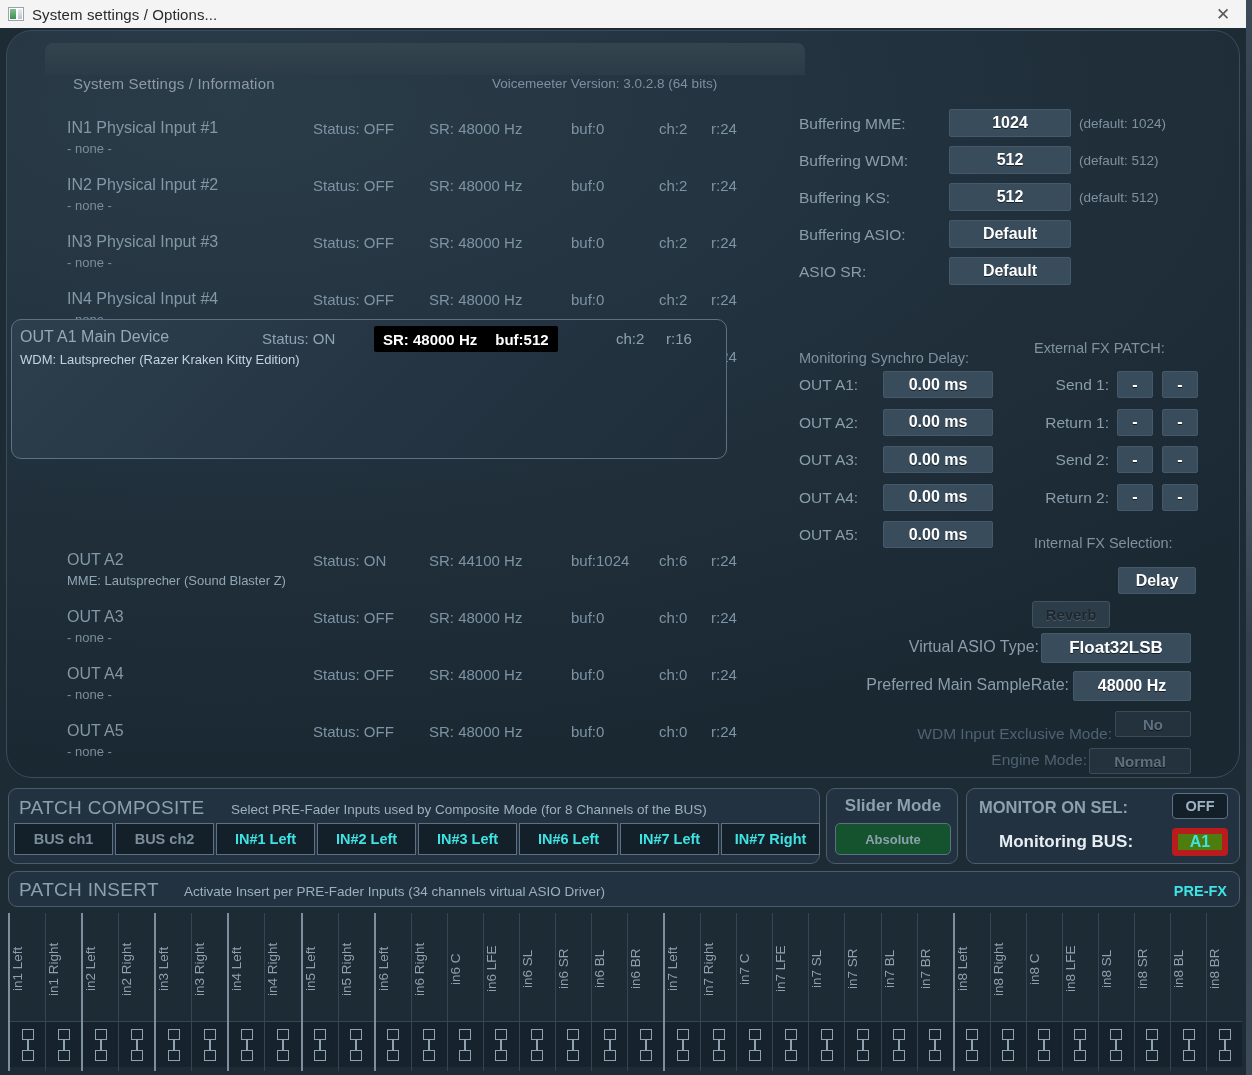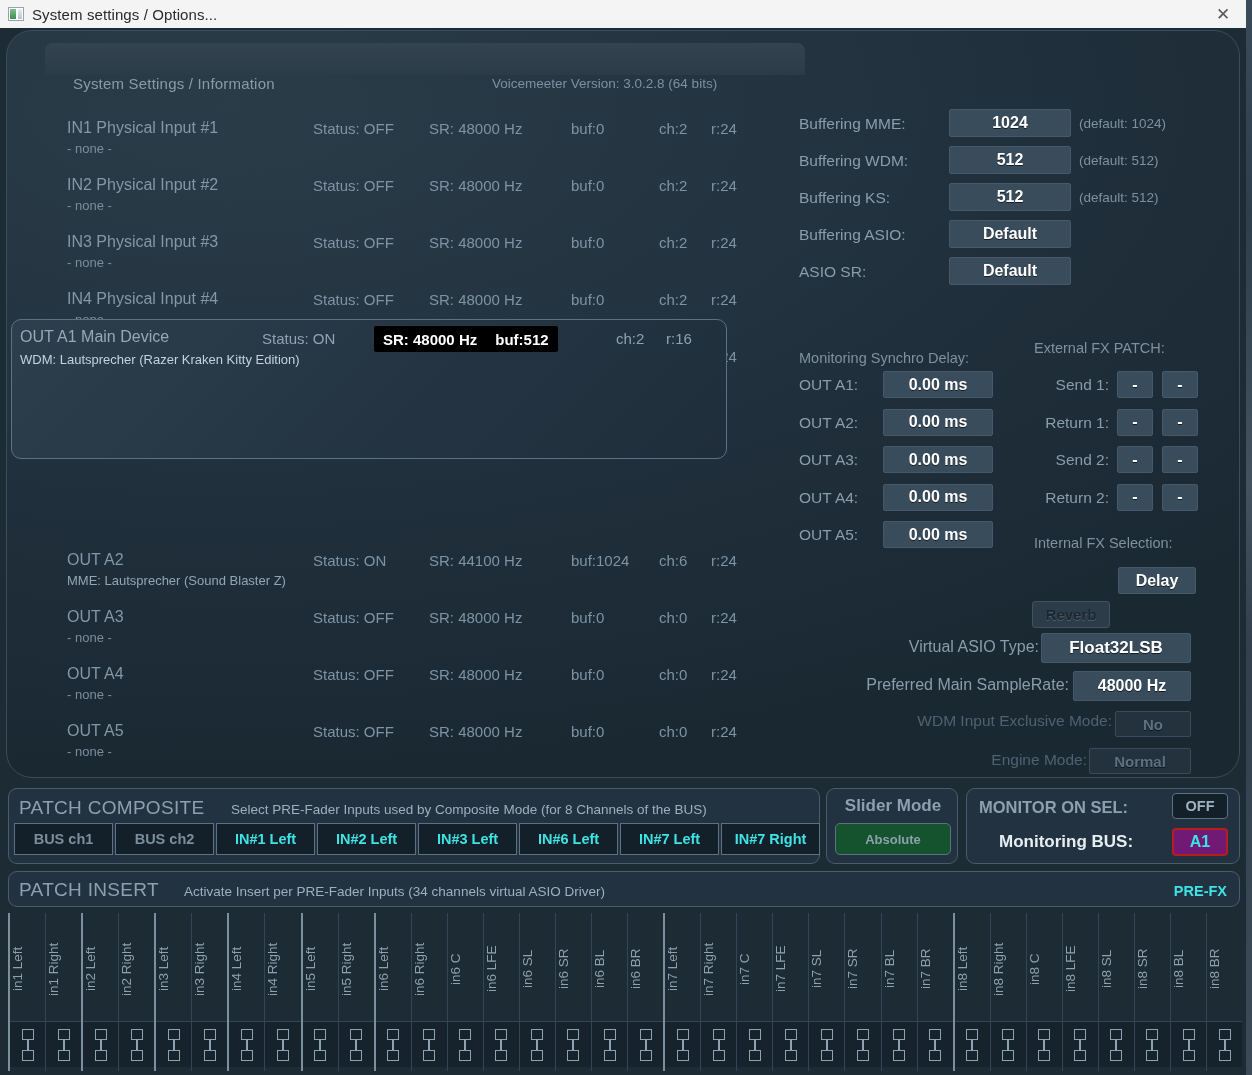--- a/index.html
+++ b/index.html
@@ -147,21 +147,21 @@
 
   #vasio-row  { position: absolute; left: 790px; top: 602px; width: 420px; height: 30px; }
   #vasio-row .lbl { position: absolute; right: 178px; top: 5px; font-size: 16px; }
   #vasio-row .field { position: absolute; left: 244px; top: 0; width: 150px; height: 30px; font-size: 17px; }
 
   #psr-row { position: absolute; left: 790px; top: 640px; width: 420px; height: 30px; }
   #psr-row .lbl { position: absolute; right: 148px; top: 5px; font-size: 16px; }
   #psr-row .field { position: absolute; left: 276px; top: 0; width: 118px; height: 30px; font-size: 16px; }
 
   #wdm-row { position: absolute; left: 790px; top: 680px; width: 420px; height: 26px; }
-  #wdm-row .lbl { position: absolute; right: 105px; top: 1px; font-size: 15.5px; }
+  #wdm-row .lbl { position: absolute; right: 105px; top: 14px; font-size: 15.5px; }
   #wdm-row .field { position: absolute; left: 318px; top: 0; width: 76px; height: 26px; font-size: 15px; }
 
   #eng-row { position: absolute; left: 790px; top: 717px; width: 420px; height: 26px; }
   #eng-row .lbl { position: absolute; right: 130px; top: 3px; font-size: 15.5px; }
   #eng-row .field { position: absolute; left: 292px; top: 0; width: 102px; height: 26px; font-size: 15px; }
 
   
   #composite-panel {
     position: absolute; left: 8px; top: 760px; width: 812px; height: 76px;
     border: 1px solid #4b5c6b; border-radius: 9px; background: #223240;
@@ -193,21 +193,21 @@
     position: absolute; left: 966px; top: 760px; width: 274px; height: 76px;
     border: 1px solid #4b5c6b; border-radius: 9px; background: #223240; padding-left: 38px;
   }
   #mon-sel-label { position: absolute; left: 12px; top: 9px; font-size: 16.5px; font-weight: bold; color: #8da0ae; }
   #mon-sel-value { position: absolute; left: 205px; top: 4px; width: 56px; height: 26px;
                    border: 1px solid #5e7184; border-radius: 4px; background: #132029;
                    display:flex; align-items:center; justify-content:center;
                    font-size: 14.5px; font-weight: bold; color: #9fb2c0; }
   #mon-bus-label { position: absolute; left: 32px; top: 43px; font-size: 17px; font-weight: bold; color: #e6eef3; }
   #mon-bus-value { position: absolute; left: 205px; top: 39px; width: 56px; height: 28px;
-                   border: 2px solid #b91c1c; border-radius: 4px; background: #701a75;
+                   border: 6px solid #b91c1c; border-radius: 4px; background: #4d7c0f;
                    display:flex; align-items:center; justify-content:center;
                    font-size: 16px; font-weight: bold; color: #3fe3e3; }
 
   
   #insert-panel {
     position: absolute; left: 8px; top: 843px; width: 1232px; height: 36px;
     border: 1px solid #4b5c6b; border-radius: 9px; background: #223240;
   }
   #insert-title { position: absolute; left: 10px; top: 7px; font-size: 19px; color: #8da0ae; letter-spacing: .3px; }
   #insert-sub { position: absolute; left: 175px; top: 12px; font-size: 13.5px; color: #9db0be; }

